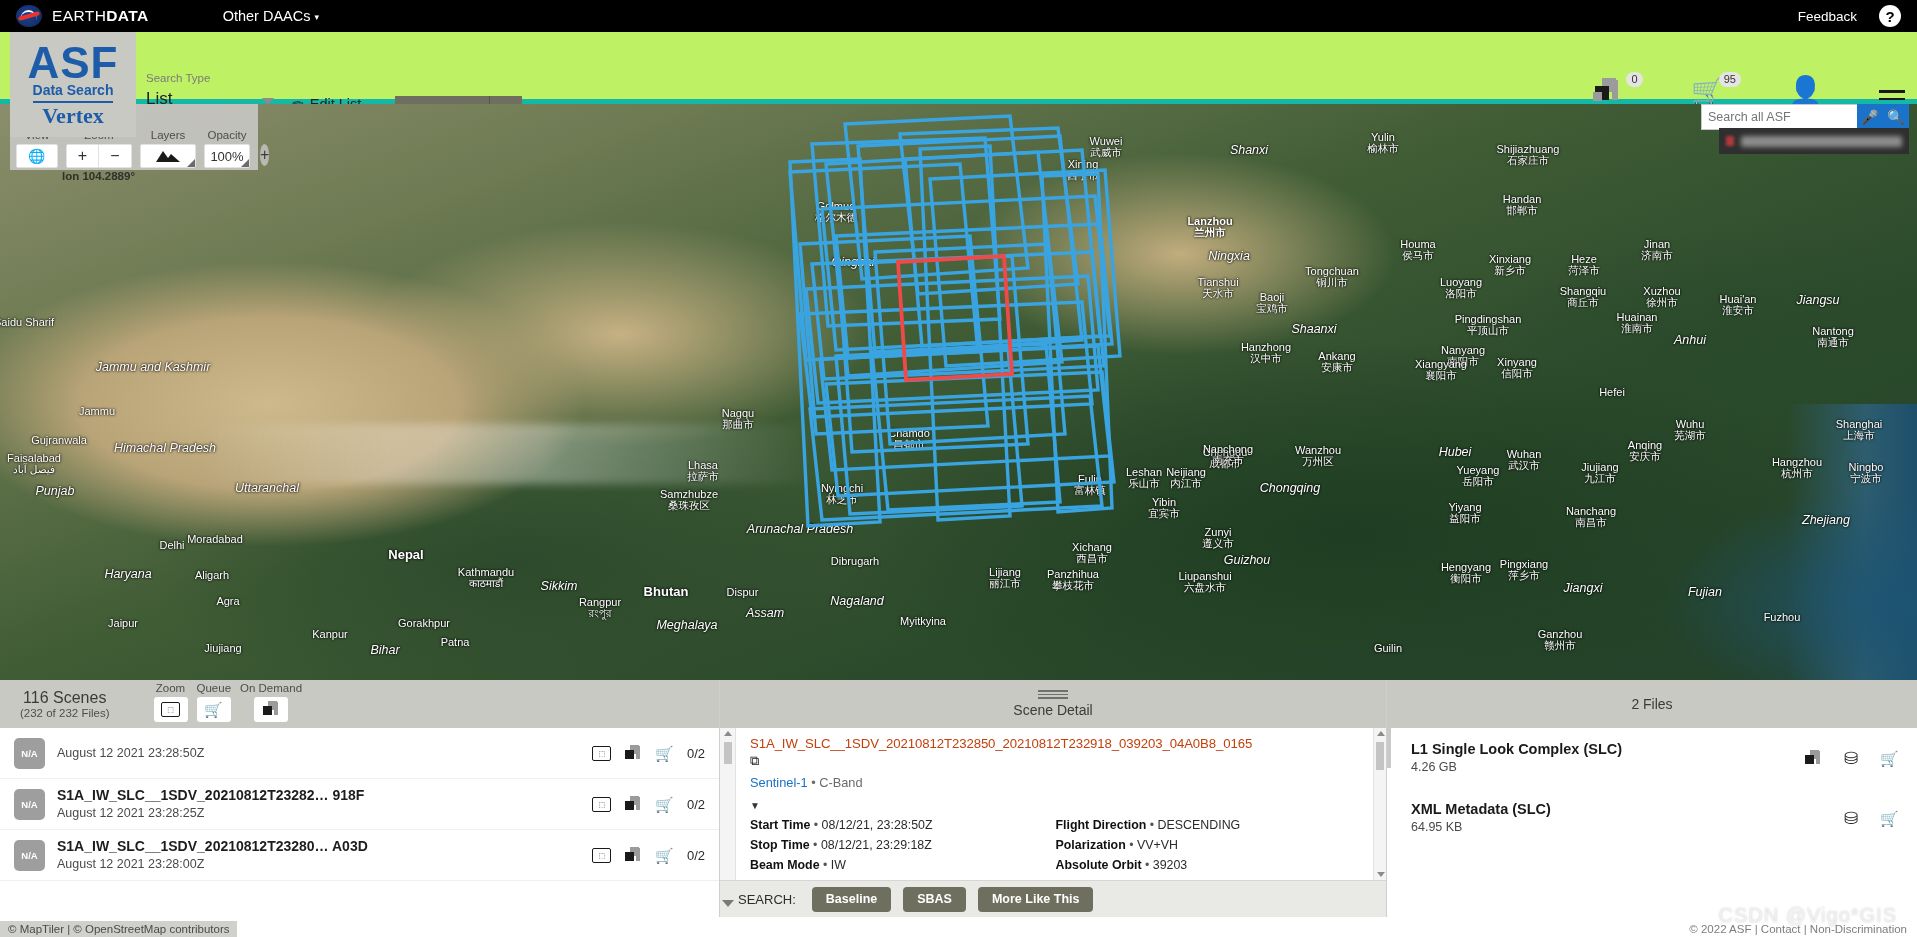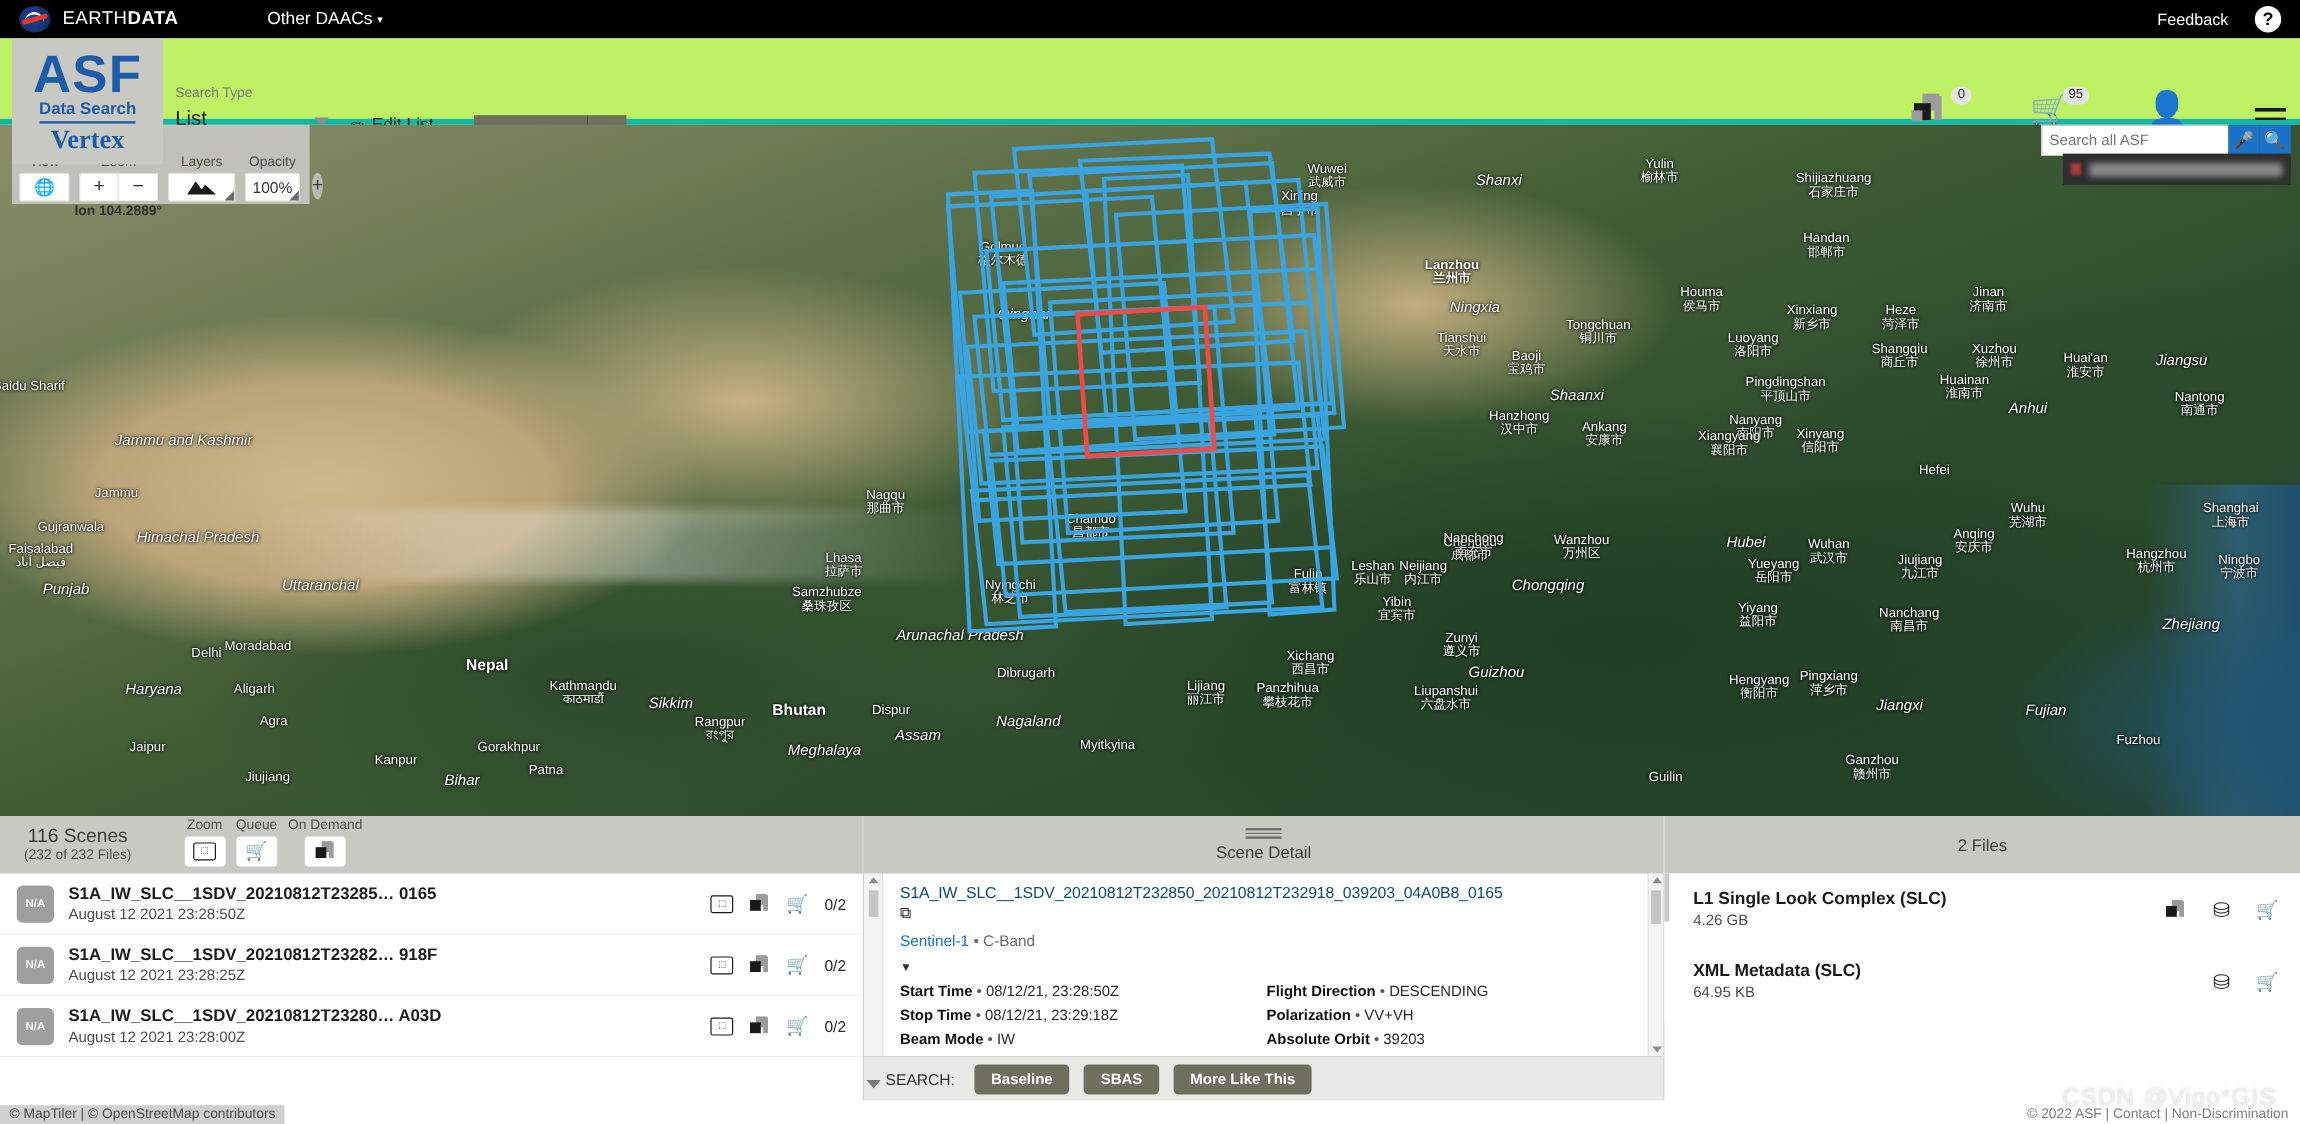--- a/index.html
+++ b/index.html
@@ -272,21 +272,21 @@
   .cnt { font-size: 13px; color: #2a2a2a; min-width: 22px; }
 
   .detail-body { flex: 1; display: flex; overflow: hidden; background: #fff; }
   .detail-scroll-left { width: 16px; background: #f4f4f4; border-right: 1px solid #e2e2e2;
                         position: relative; }
   .detail-scroll-left .arrow-up { position: absolute; top: 3px; left: 4px; width:0;height:0;
       border-left:4px solid transparent; border-right:4px solid transparent; border-bottom:5px solid #8a8a8a; }
   .detail-scroll-left .thumbbar { position: absolute; top: 14px; left: 4px; width: 8px;
       height: 22px; background: #c4c4c4; }
   .detail-main { flex: 1; padding: 8px 12px 0 14px; overflow: hidden; position: relative; }
-  .detail-title { font-size: 13.2px; color: #0c4a6e; letter-spacing: -.1px; white-space: nowrap; }
+  .detail-title { font-size: 13.2px; color: #c2410c; letter-spacing: -.1px; white-space: nowrap; }
   .copy-icon { font-size: 13px; color: #1a1a1a; margin-top: 2px; cursor: pointer; display: inline-block; }
   .sat-line { margin-top: 6px; font-size: 12.8px; }
   .sat-line a { color: #1a6fc4; text-decoration: none; cursor: pointer; }
   .sat-line span.band { color: #6b6b6b; }
   .disclosure { margin-top: 10px; font-size: 10px; color: #333; cursor: pointer; }
   .meta-grid { margin-top: 4px; display: flex; gap: 0; }
   .meta-col { width: 50%; }
   .meta-row { font-size: 12.4px; color: #2a2a2a; line-height: 1.62; white-space: nowrap; }
   .meta-row b { color: #111; }
   .meta-row .sep { color: #555; }
@@ -625,21 +625,20 @@
                   <i></i>
                 </div>
               </div>
             </div>
           </div>
       </div>
       <div class="scene-list" id="scene-list">
           <div class="scene-row">
             <div class="thumb">N/A</div>
             <div class="scene-text">
-              <div class="scene-name">S1A_IW_SLC__1SDV_20210812T23285… 0165</div>
               <div class="scene-date">August 12 2021 23:28:50Z</div>
             </div>
             <div class="scene-icons">
               <div class="ico frame">⬚</div>
               <div class="ico-mini-od">
                 <i></i>
                 <i></i>
                 <i></i>
               </div>
               <span class="ico">🛒</span>

